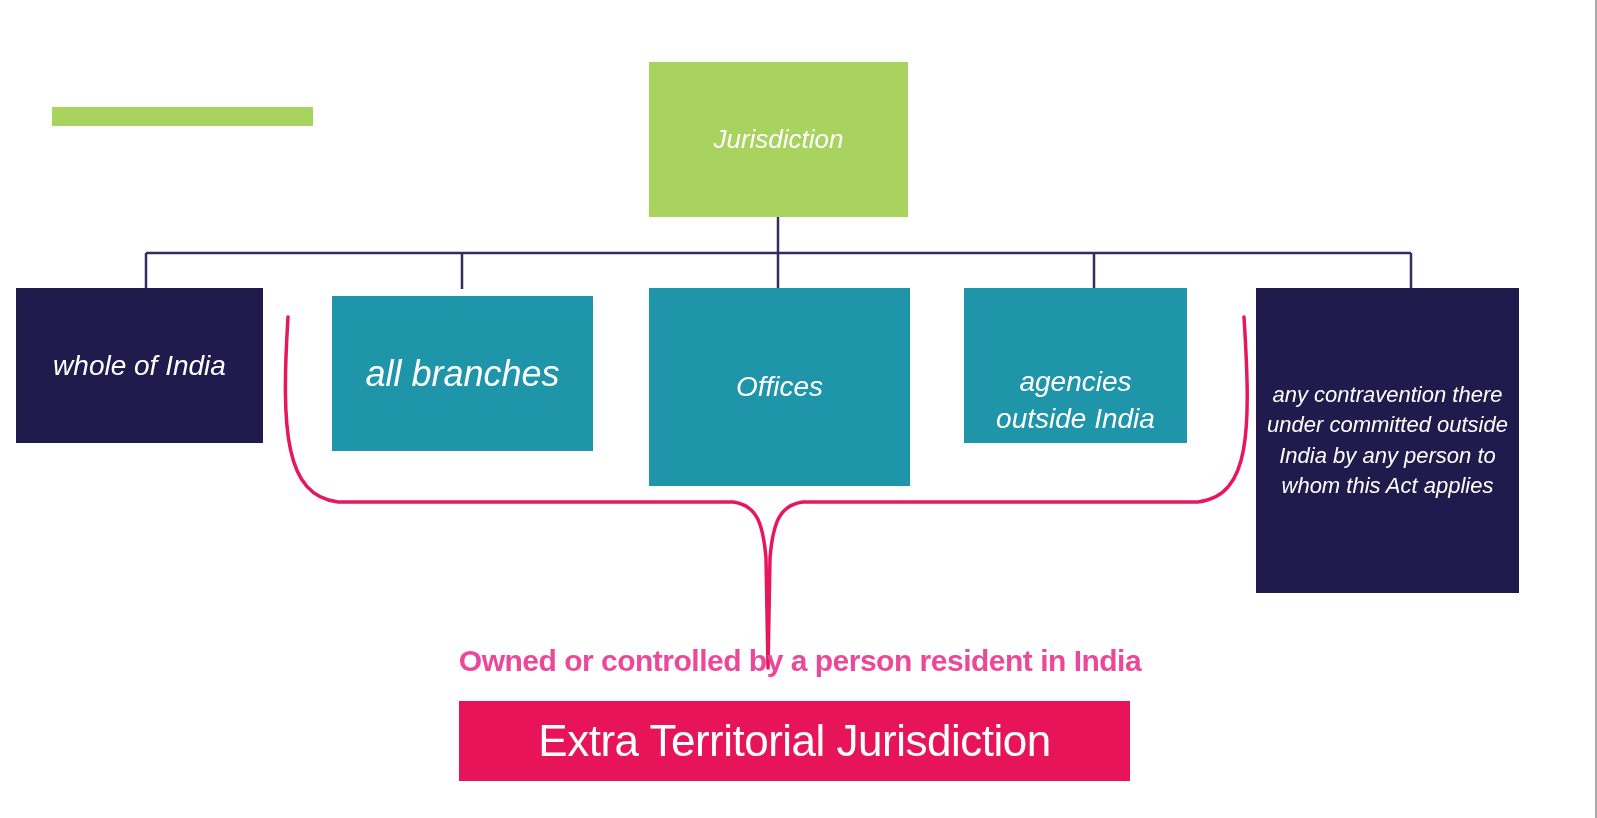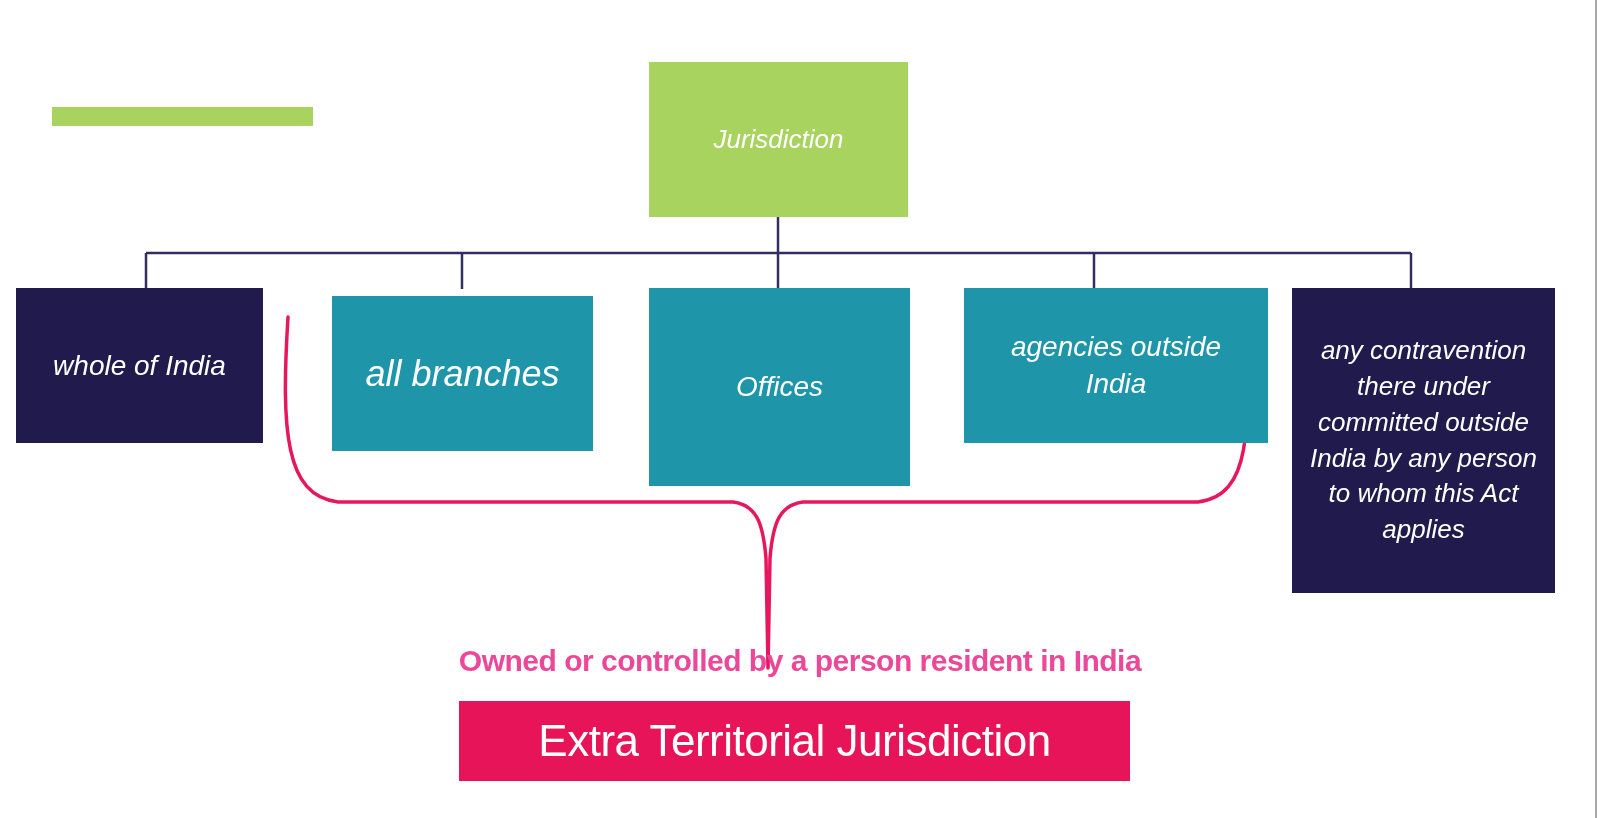--- a/index.html
+++ b/index.html
@@ -43,25 +43,25 @@
   .node.teal  { background: #1e95a9; }
 
   .node-root {
     left: 649px; top: 62px;
     width: 259px; height: 155px;
     font-size: 26px;
   }
   .node-c0 { left: 16px;  top: 288px; width: 247px; height: 155px; font-size: 28px; }
   .node-c1 { left: 332px; top: 296px; width: 261px; height: 155px; font-size: 36px; }
   .node-c2 { left: 649px; top: 288px; width: 261px; height: 198px; font-size: 28px; }
-  .node-c3 { left: 964px; top: 288px; width: 304px; height: 155px; font-size: 28px; line-height: 1.3; }
+  .node-c3 { left: 964px; top: 288px; width: 223px; height: 155px; font-size: 28px; line-height: 1.3; align-items: flex-end; }
   .node-c4 {
-    left: 1292px; top: 288px;
+    left: 1256px; top: 288px;
     width: 263px; height: 305px;
-    font-size: 26px;
+    font-size: 22px;
     line-height: 1.38;
     padding: 12px 8px;
   }
   .overlay-svg {
     position: absolute;
     left: 0; top: 0;
     width: 1597px; height: 818px;
     pointer-events: none;
   }
   .caption {

